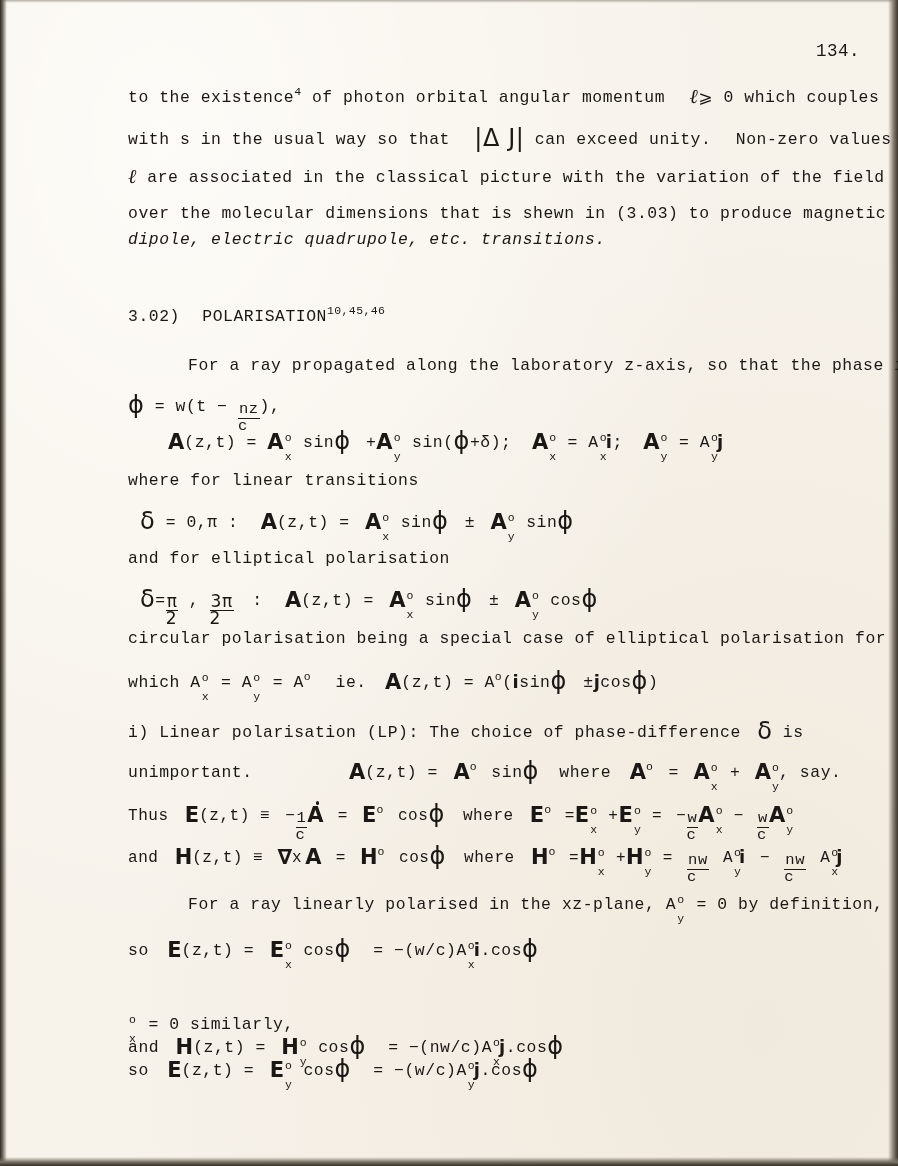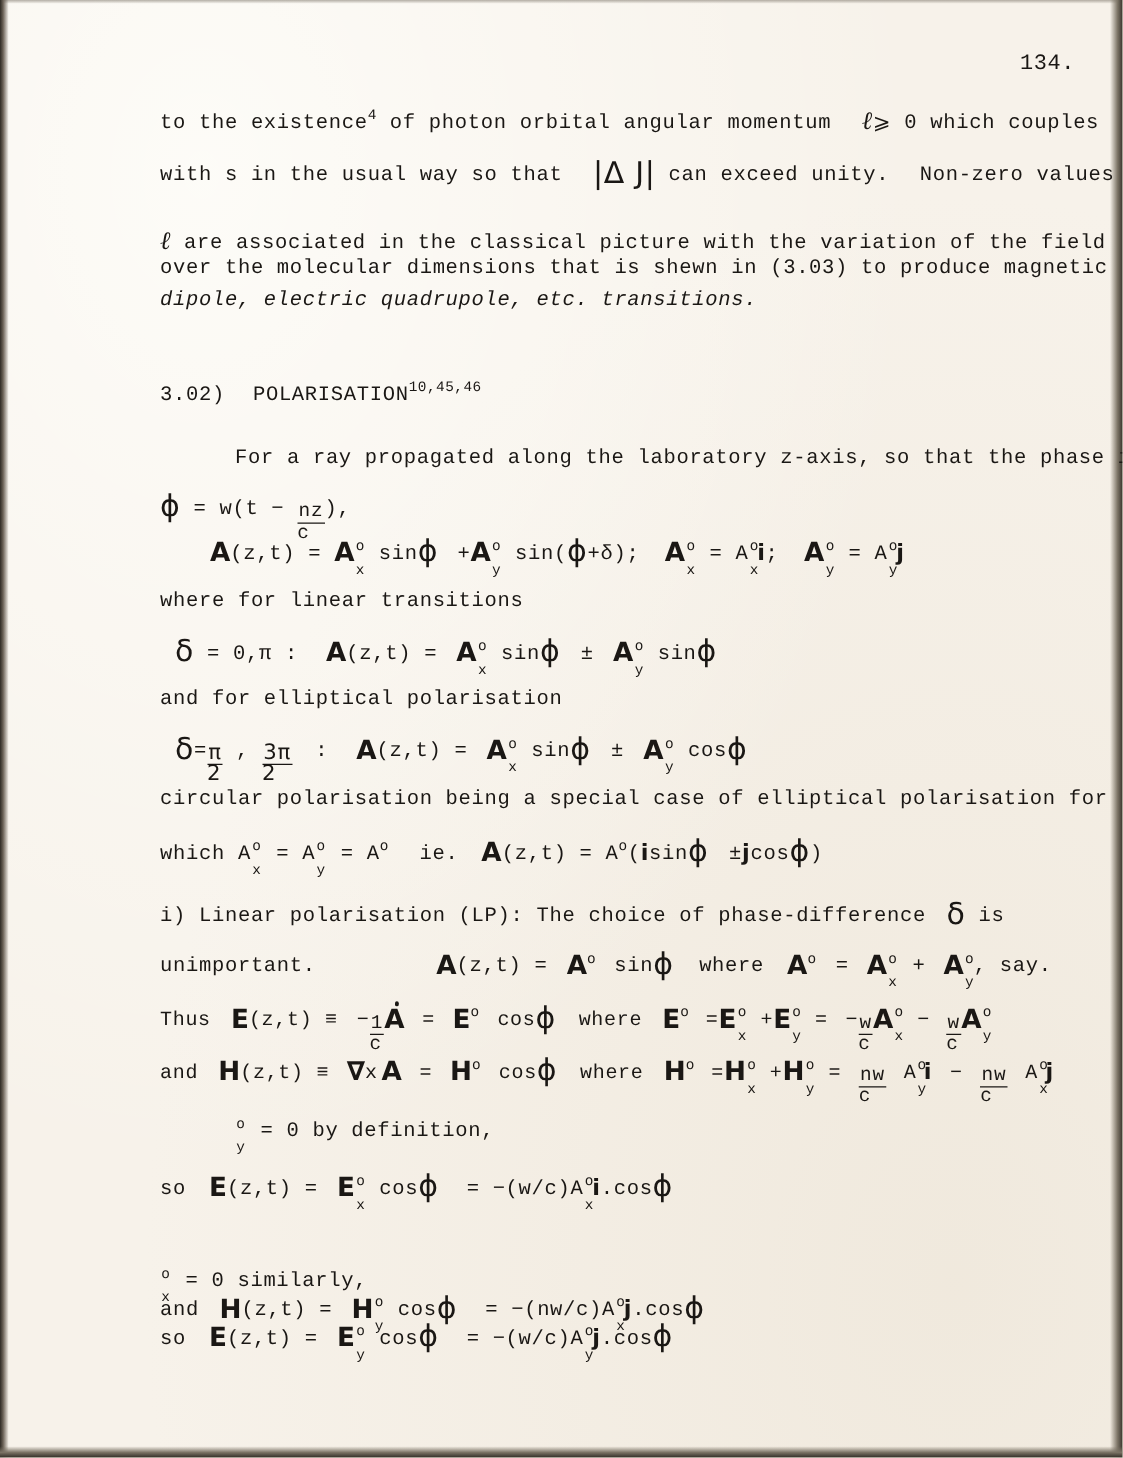--- a/index.html
+++ b/index.html
@@ -198,21 +198,21 @@
       <span>0 which couples</span>
     </div>
 
     <div class="line" style="top:125px;">
       <span>with s in the usual way so that</span>
       <span class="spacer" style="width:14px"></span><span class="greek">|Δ J|</span>
       <span>can exceed unity.</span>
       <span class="spacer" style="width:14px"></span><span>Non-zero values of</span>
     </div>
 
-    <div class="line" style="top:181px;text-align:right;">
+    <div class="line" style="top:165px;text-align:right;">
       <span class="hand">ℓ</span>
       <span>are associated in the classical picture with the variation of the field</span>
     </div>
 
     <div class="line" style="top:205px;">over the molecular dimensions that is shewn in (3.03) to produce magnetic</div>
     <div class="line" style="top:231px;font-style:italic;">dipole, electric quadrupole, etc. transitions.</div>
 
     <div class="line" style="top:305px;">
       <span>3.02)</span>
       <span class="spacer" style="width:12px"></span><span>POLARISATION</span><sup class="t">10,45,46</sup>
@@ -328,21 +328,21 @@
       <span class="spacer" style="width:9px"></span><span>+</span><span class="vec">H</span><span class="vsub"><span class="up">o</span><span class="dn">y</span></span>
       <span class="spacer" style="width:9px"></span><span>=</span>
       <span class="spacer" style="width:4px"></span><span class="frac"><span class="num">nw</span><span class="den">c</span></span>
       <span class="spacer" style="width:4px"></span><span>A</span><span class="vsub"><span class="up">o</span><span class="dn">y</span></span><span class="spacer" style="width:6px"></span><span class="vec-sm">i</span>
       <span class="spacer" style="width:4px"></span><span>−</span>
       <span class="spacer" style="width:4px"></span><span class="frac"><span class="num">nw</span><span class="den">c</span></span>
       <span class="spacer" style="width:4px"></span><span>A</span><span class="vsub"><span class="up">o</span><span class="dn">x</span></span><span class="spacer" style="width:6px"></span><span class="vec-sm">j</span>
     </div>
 
     <div class="line indent" style="top:896px;">
-      <span class="vsub"><span class="up">o</span><span class="dn">y</span></span>
+      <span>For a ray linearly polarised in the xz-plane, A</span><span class="vsub"><span class="up">o</span><span class="dn">y</span></span>
       <span class="spacer" style="width:10px"></span><span>= 0 by definition,</span>
     </div>
 
     <div class="line" style="top:936px;">
       <span>so</span>
       <span class="spacer" style="width:8px"></span><span class="vec">E</span><span>(z,t) =</span>
       <span class="spacer" style="width:5px"></span><span class="vec">E</span><span class="vsub"><span class="up">o</span><span class="dn">x</span></span>
       <span class="spacer" style="width:9px"></span><span>cos</span><span class="greek">ϕ</span>
       <span class="spacer" style="width:12px"></span><span>= −(w/c)A</span><span class="vsub"><span class="up">o</span><span class="dn">x</span></span><span class="spacer" style="width:7px"></span><span class="vec-sm">i</span><span>.cos</span><span class="greek">ϕ</span>
     </div>

